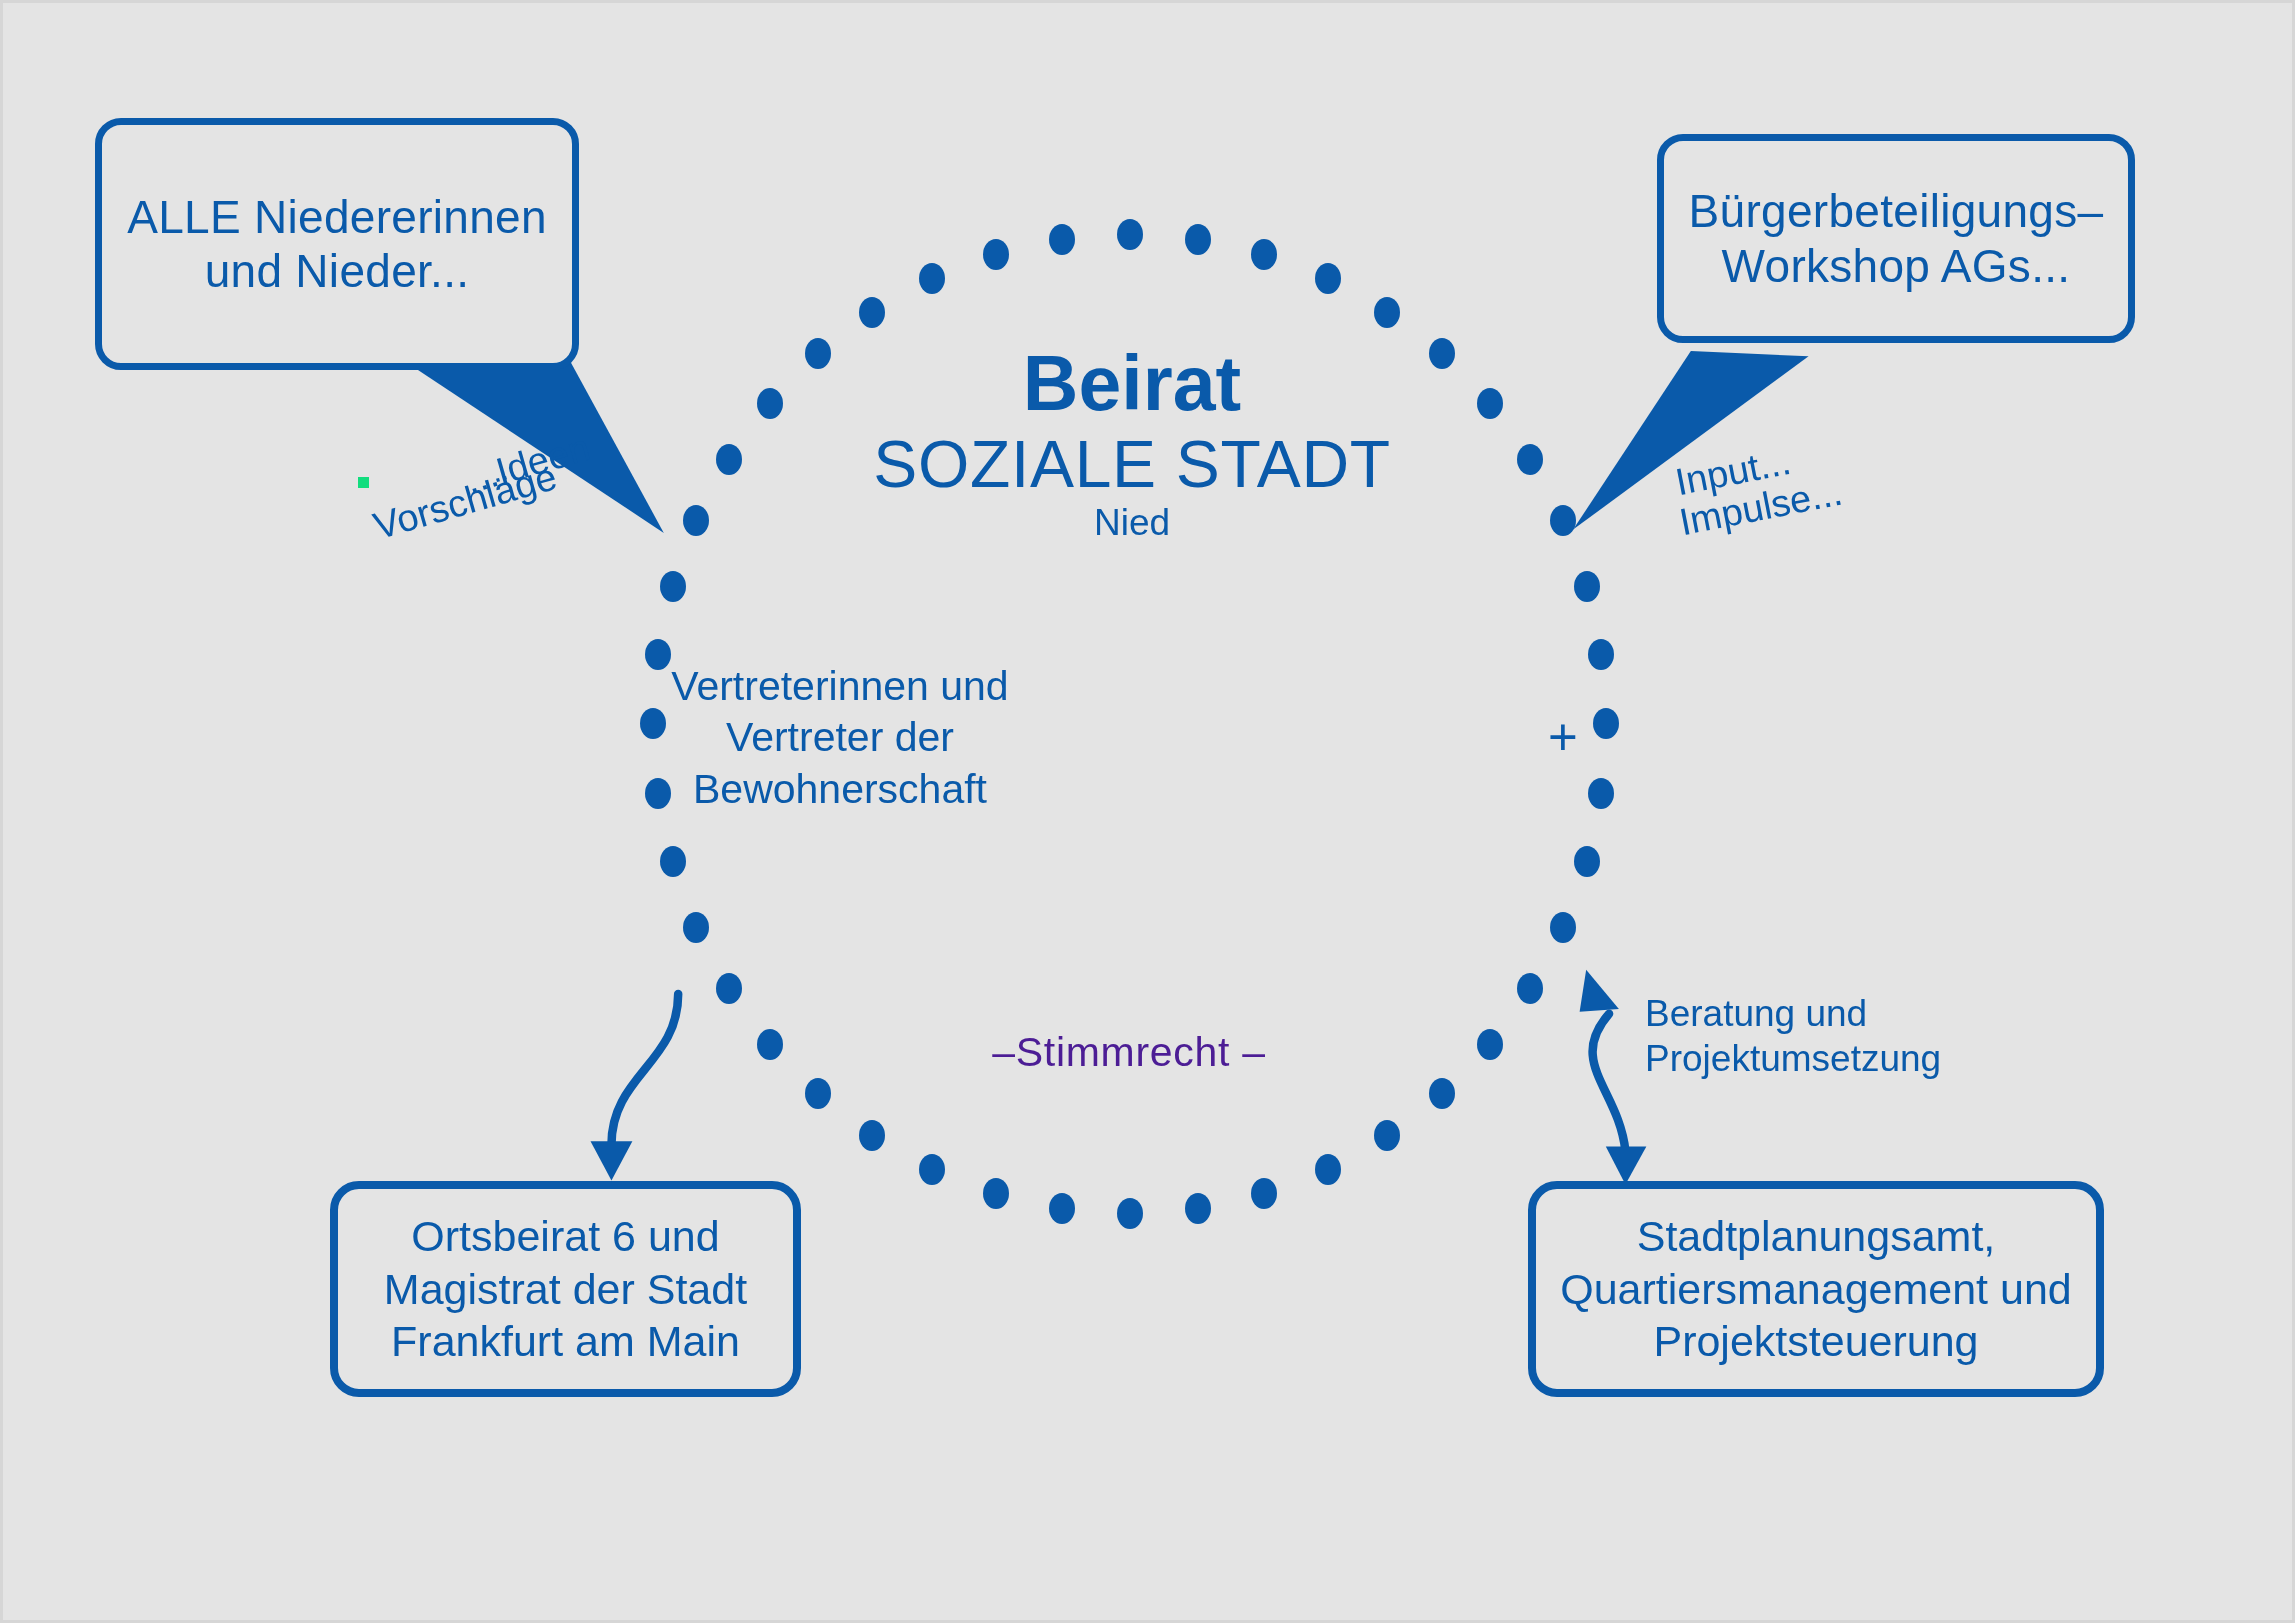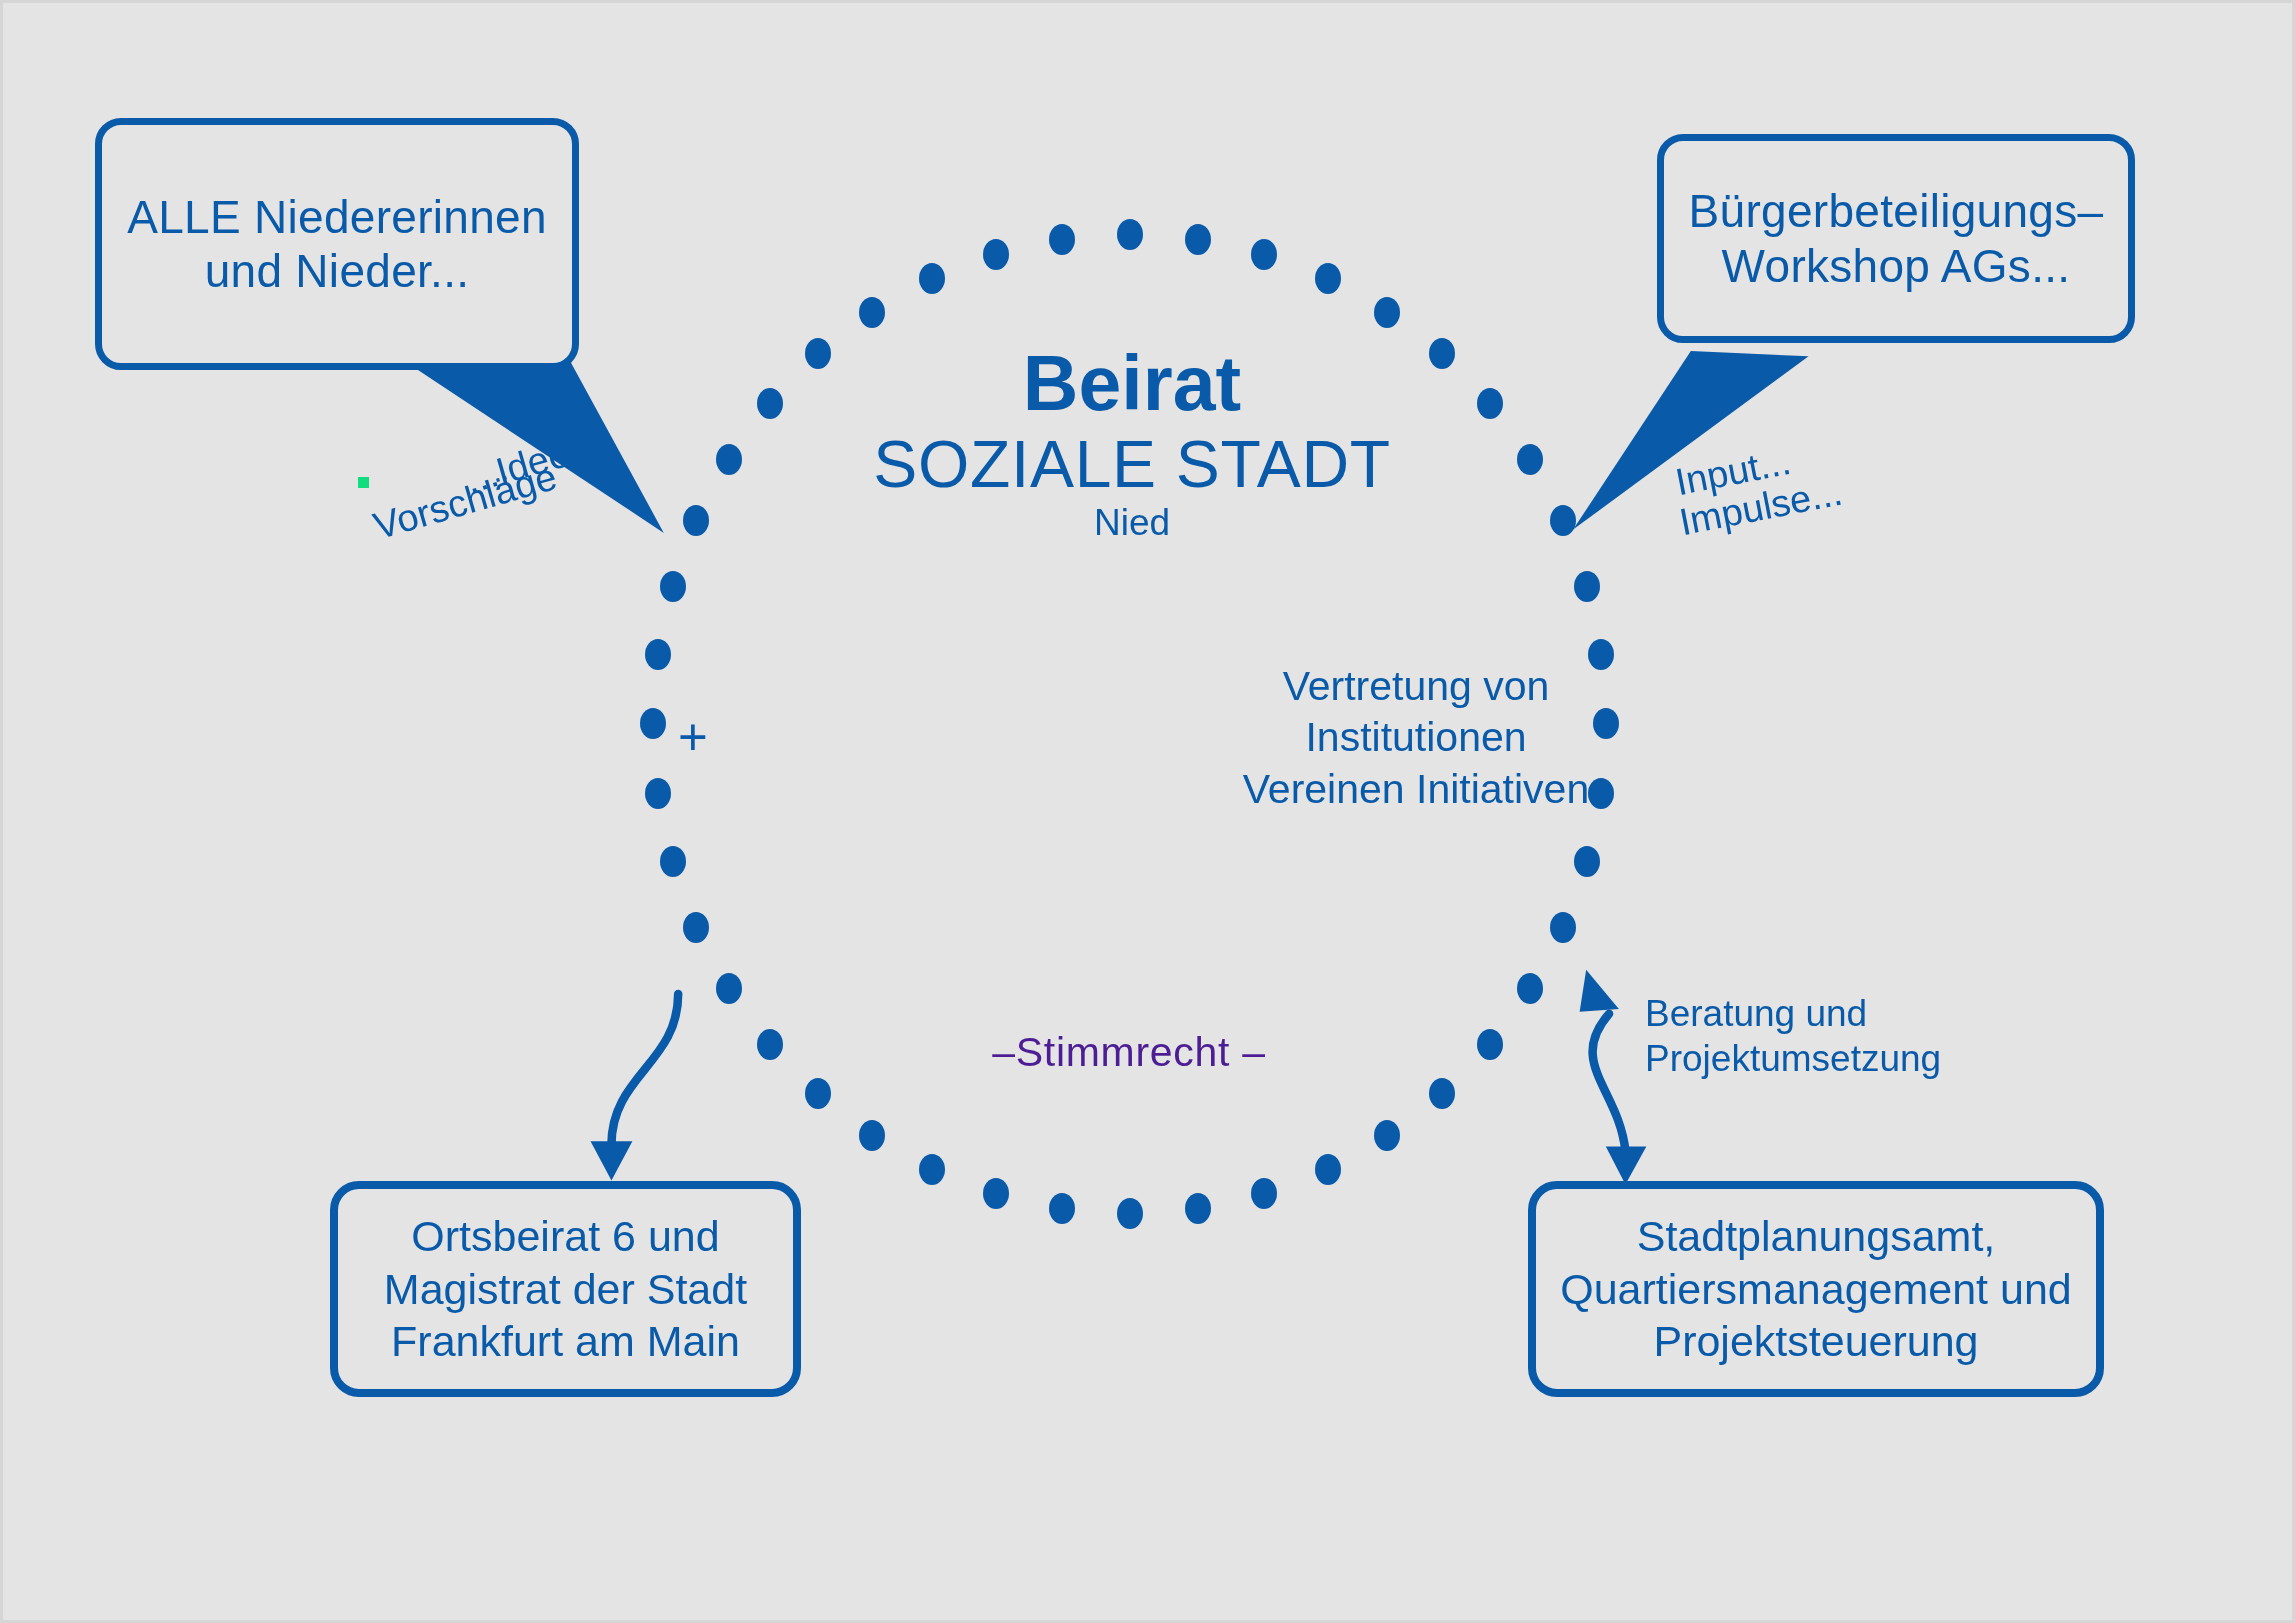--- a/index.html
+++ b/index.html
@@ -163,22 +163,22 @@
     <span>Bürgerbeteiligungs– Workshop AGs...</span>
   </div>
 
   <div id="center-stack">
     <div id="beirat">Beirat</div>
     <div id="soziale">SOZIALE STADT</div>
     <div id="nied">Nied</div>
   </div>
 
   <div id="columns">
+    <div class="col">Vertreterinnen und Vertreter der Bewohnerschaft</div>
     <div id="plus-sign">+</div>
-    <div class="col">Vertretung von Institutionen Vereinen Initiativen</div>
   </div>
 
   <div id="stimmrecht">–Stimmrecht  –</div>
 
   <div id="green-dot"></div>
   <div class="rot-label" id="label-ideen">...Ideen</div>
   <div class="rot-label" id="label-vorschlaege">Vorschläge</div>
   <div class="rot-label" id="label-input">Input...</div>
   <div class="rot-label" id="label-impulse">Impulse...</div>
 

